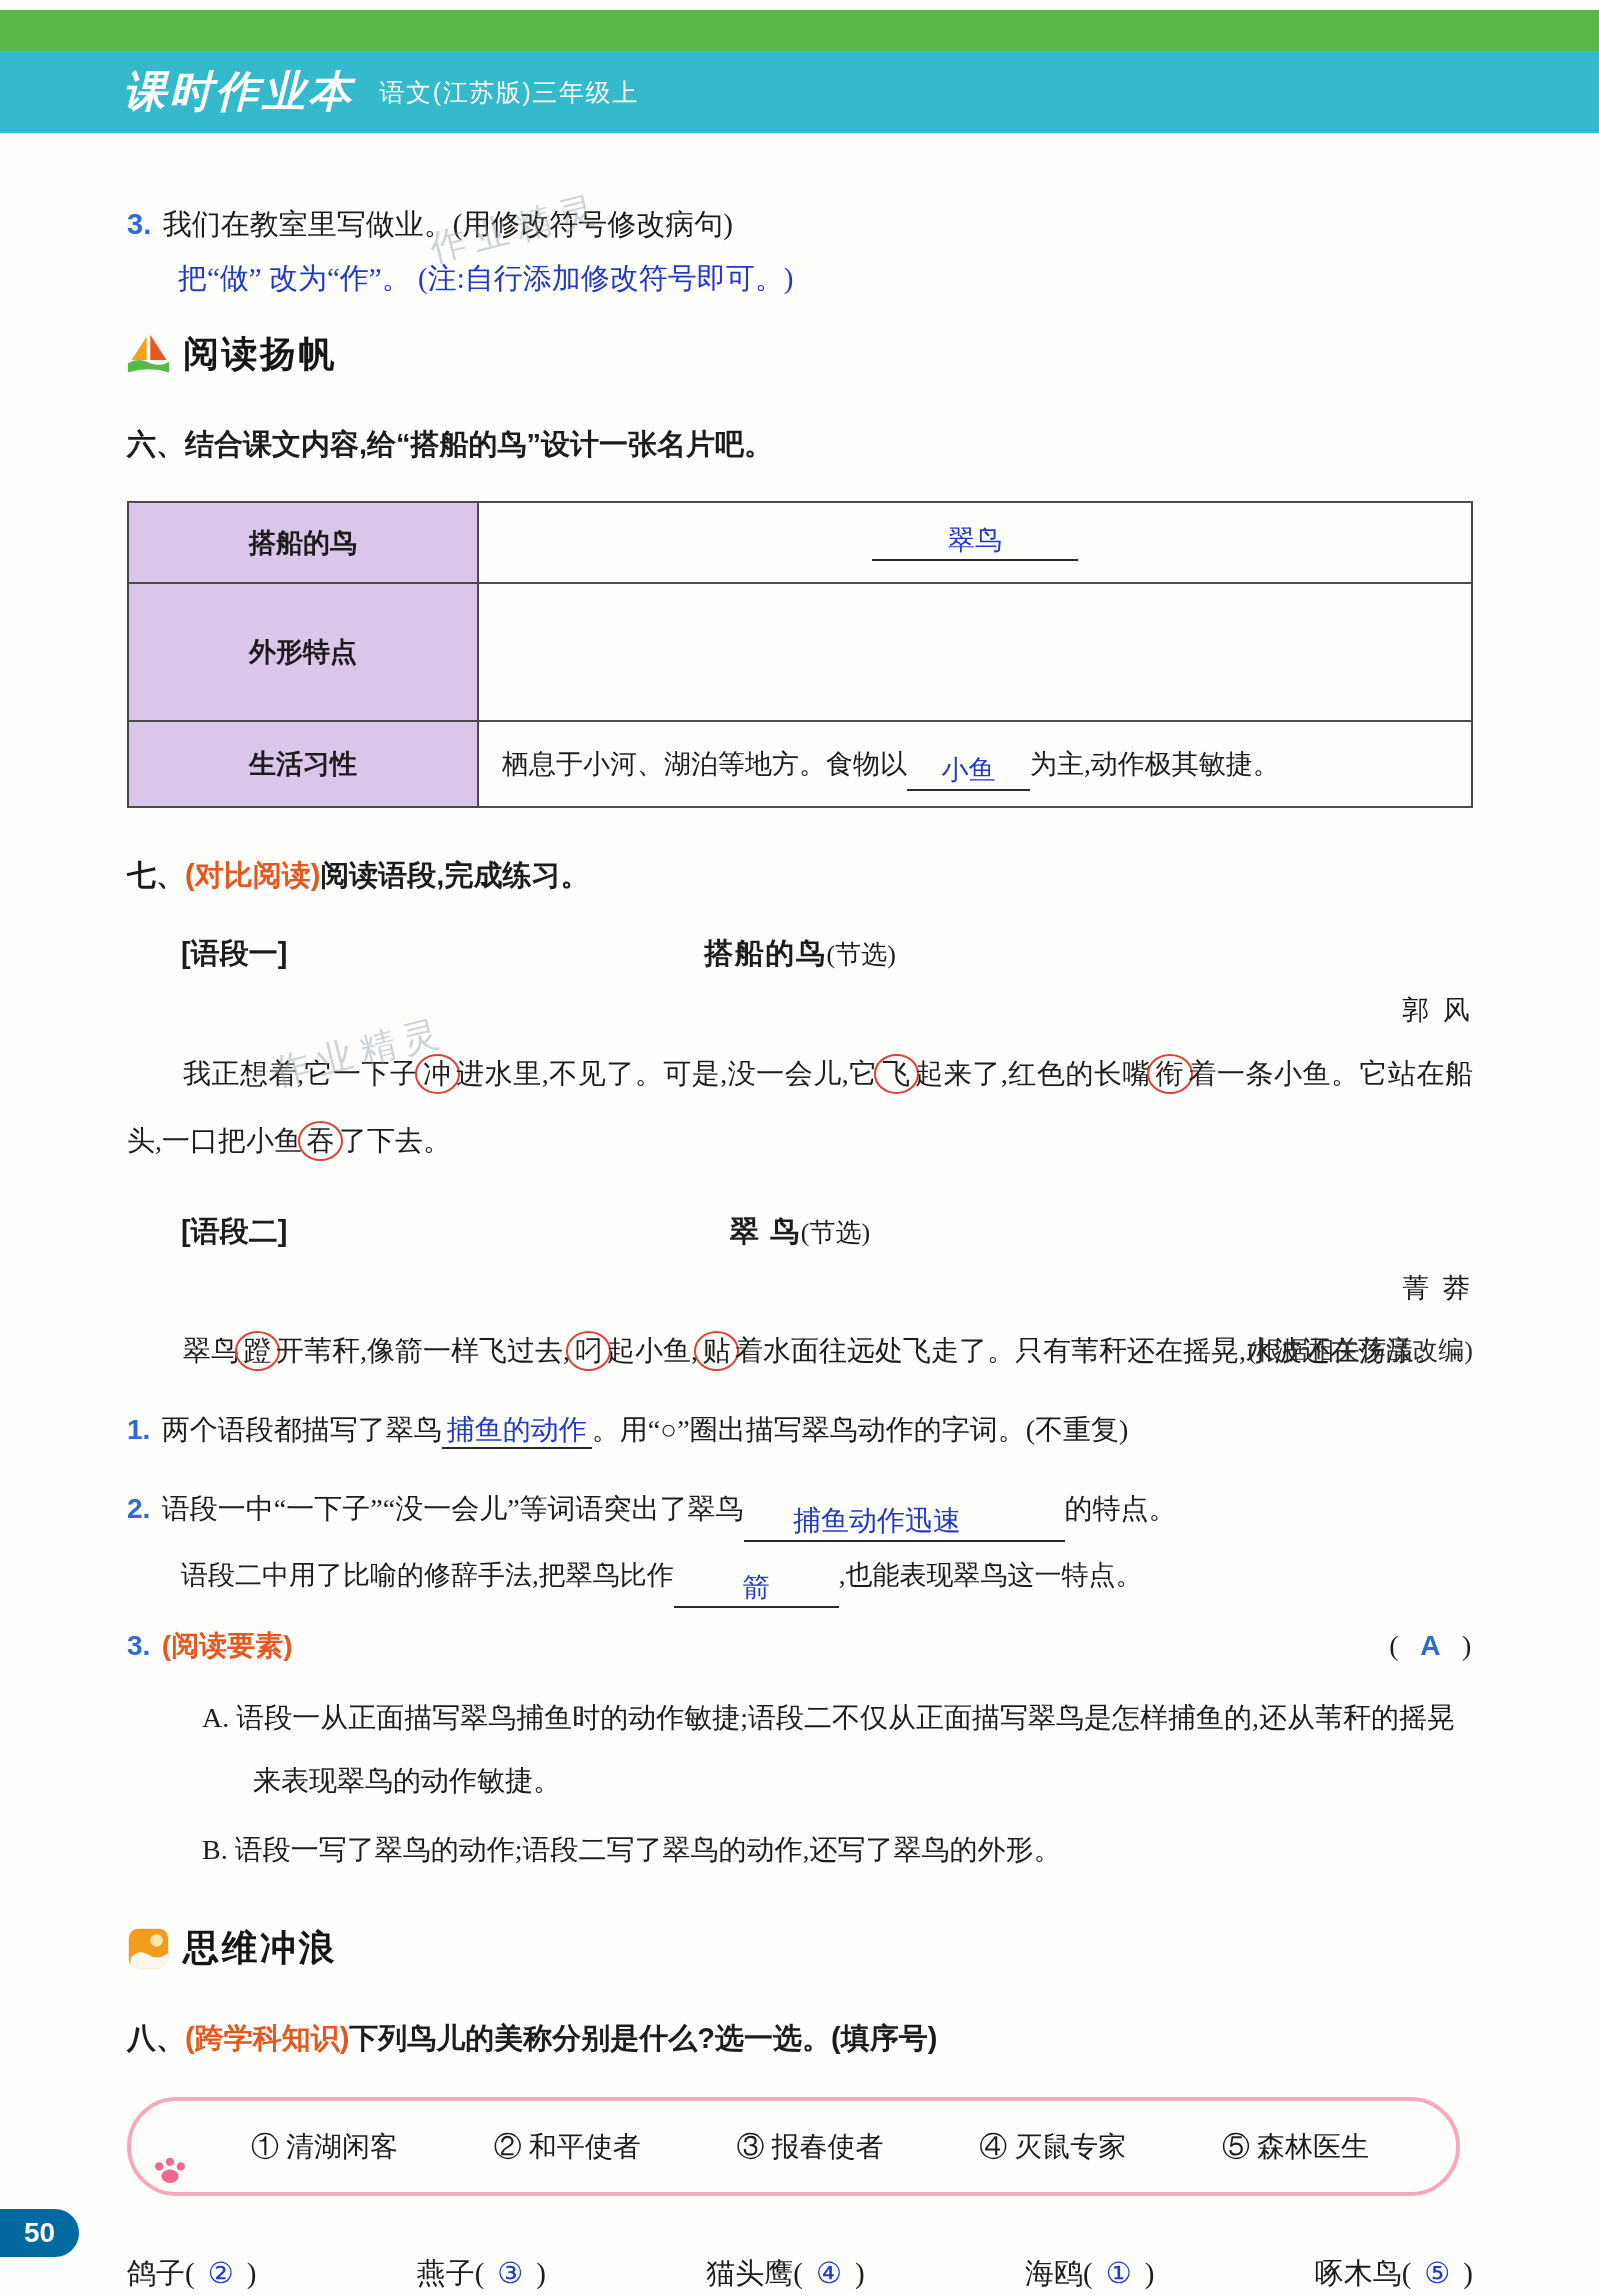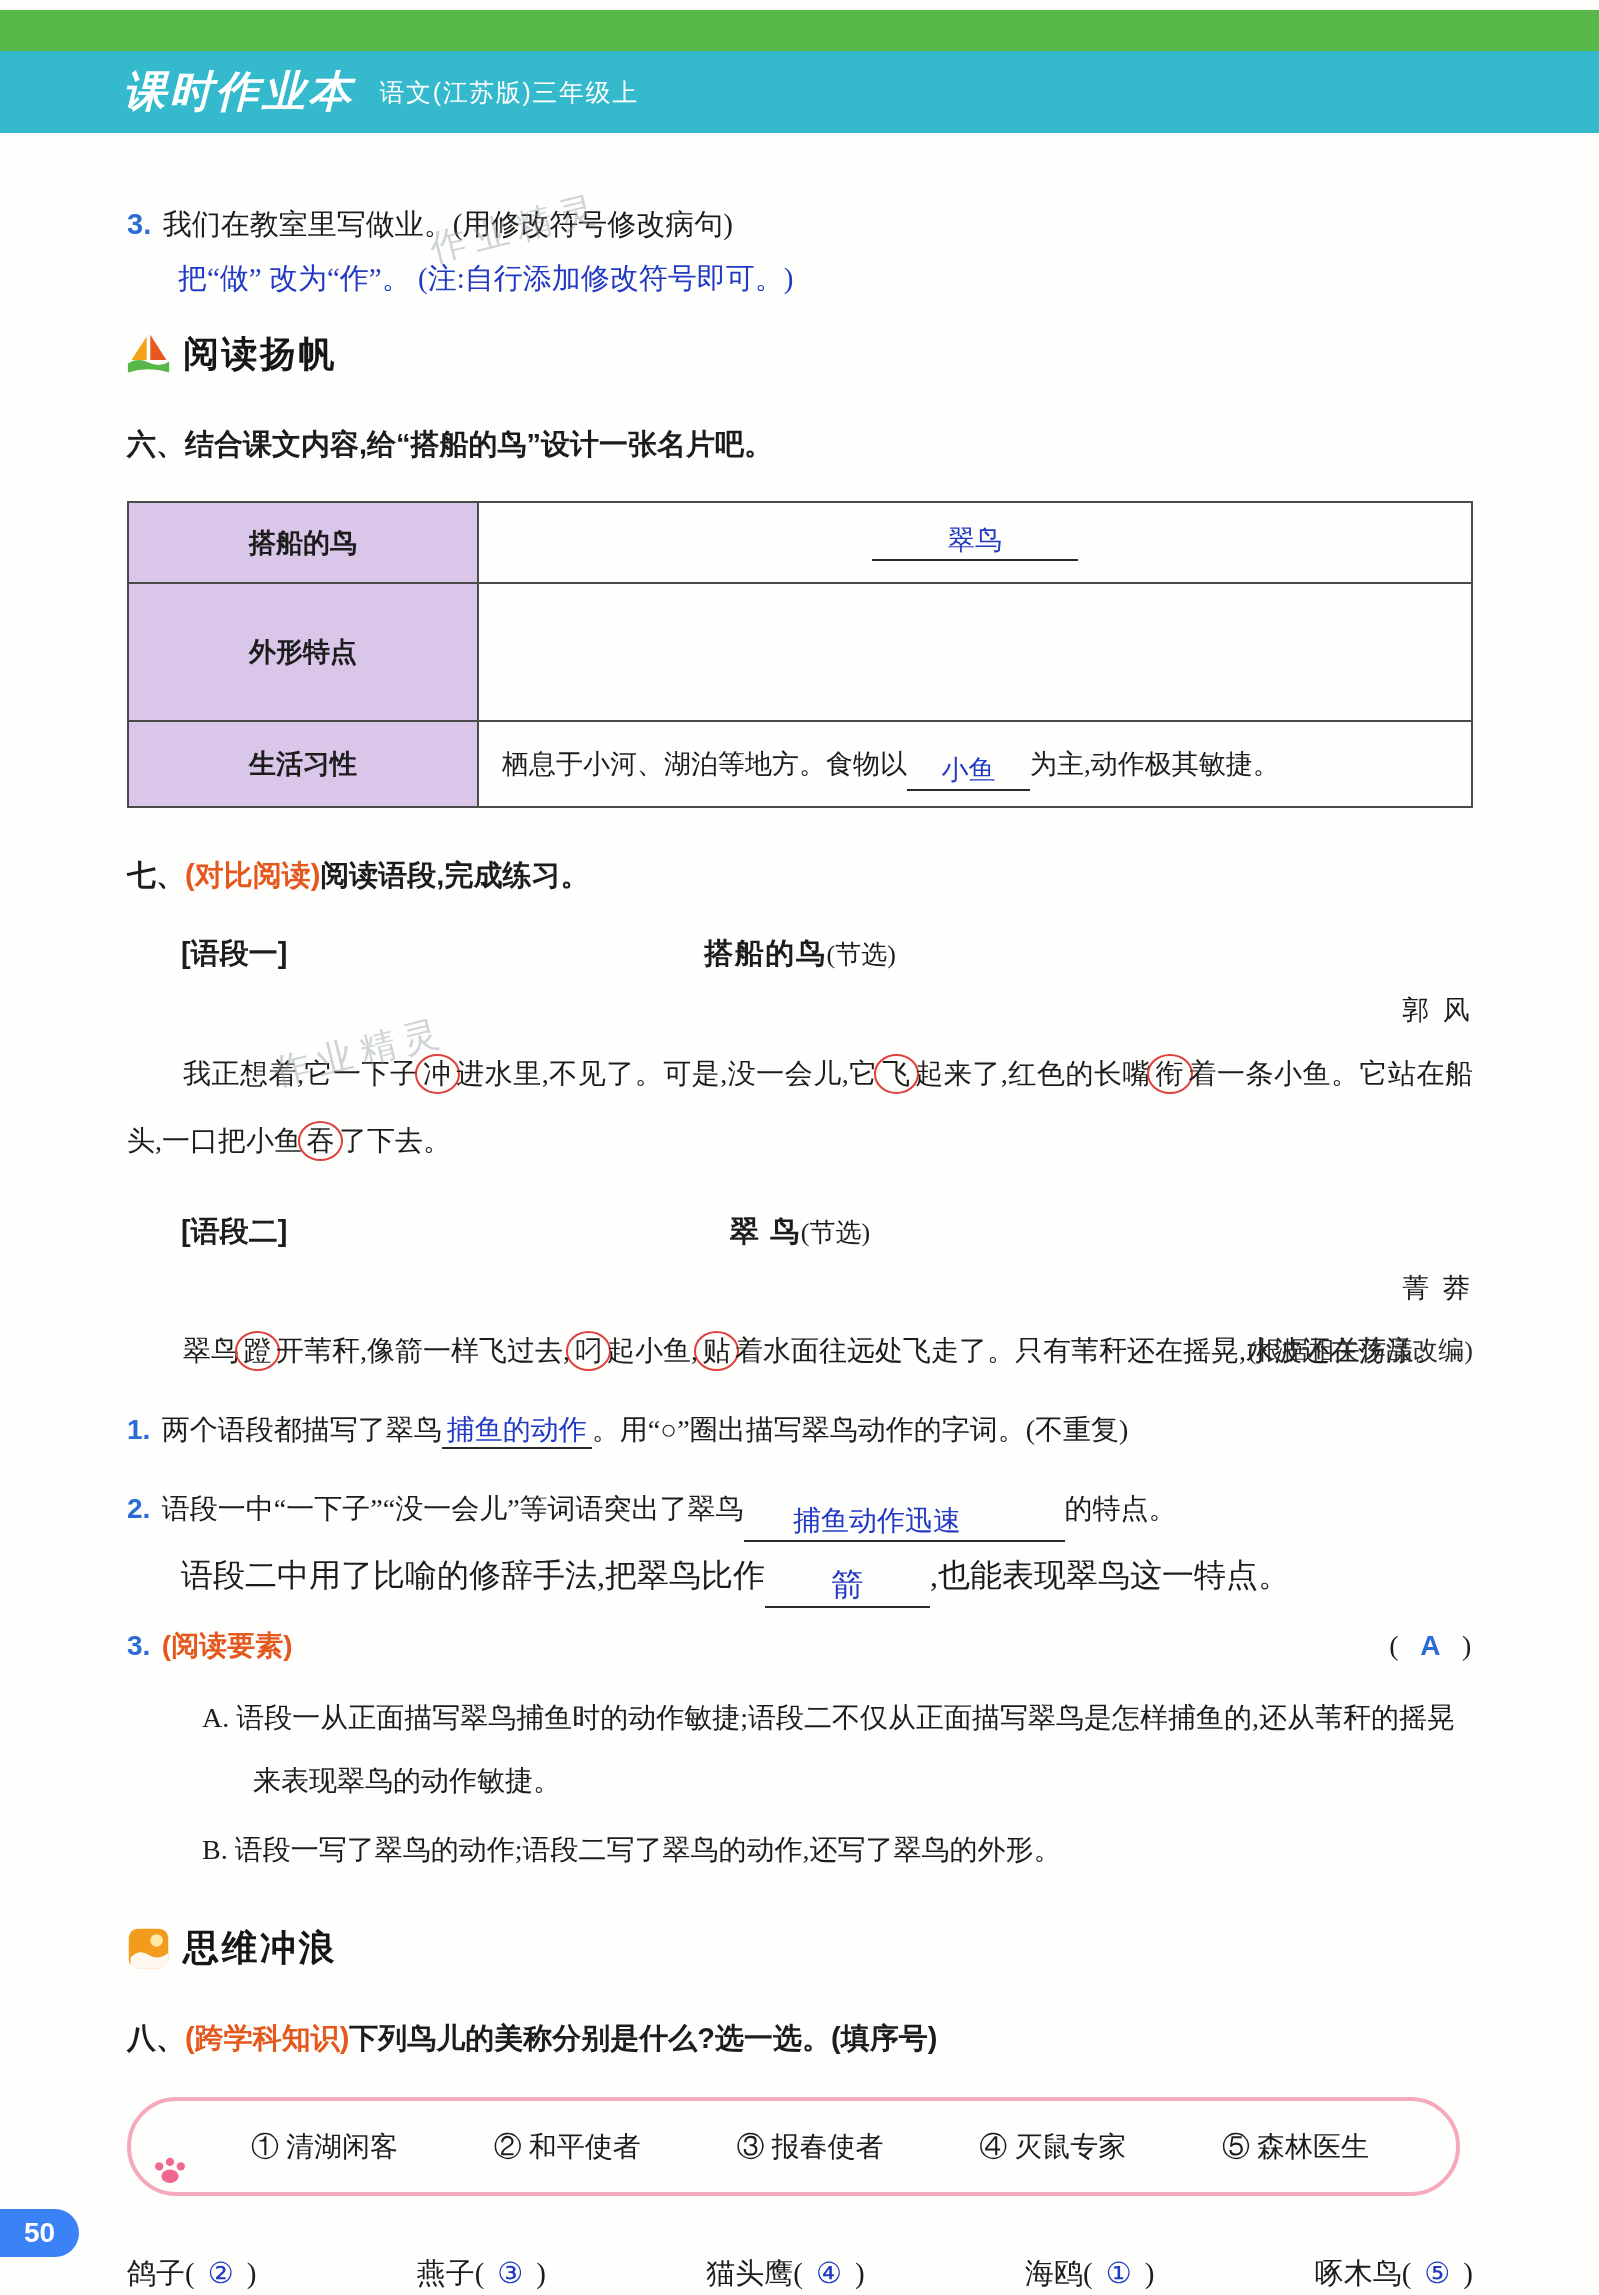--- a/index.html
+++ b/index.html
@@ -65,36 +65,36 @@
   .p-label { position:absolute; left:54px; top:0; font-weight:bold; font-family:"Liberation Sans", sans-serif; }
   .p-title-main { font-weight:bold; font-family:"Liberation Sans", sans-serif; letter-spacing:1.6px; }
   .p-suffix { font-size:26px; }
   .p-author { text-align:right; margin-top:18px; font-size:27px; letter-spacing:3.3px; }
   .para { margin-top:11.5px; font-size:28px; line-height:67px; text-align:justify; text-indent:56px; position:relative; }
   .circ { border:2.5px solid #e0403c; border-radius:50%; padding:1.6px 6.6px 3.3px; margin:0 -4.1px; text-indent:0; }
   .source { position:absolute; right:0; bottom:0; text-indent:0; font-size:26px; color:#2a2a2a; }
 
   
   .subq { margin-top:13px; font-size:28px; line-height:66px; padding-left:54px; text-indent:-54px; }
-  .subq-cont { font-size:32px; line-height:66px; padding-left:54px; }
+  .subq-cont { font-size:27px; line-height:66px; padding-left:54px; }
   .sub3-row { display:flex; align-items:baseline; margin-top:5px; font-size:28px; line-height:66px; }
   .right-ans { margin-left:auto; letter-spacing:1.6px; }
   .choice-ans { color:#2b6bd8; font-weight:bold; font-family:"Liberation Sans", sans-serif; margin:0 20px; }
   .option { margin-left:75px; padding-left:51px; text-indent:-51px; font-size:28px; line-height:63px; margin-top:6.6px; }
 
   
   .pink-box { margin-top:38px; width:1333px; min-height:99px; border:4.1px solid #f6a9bc; border-radius:59px;
               display:flex; align-items:center; justify-content:space-around; padding:6.6px 39px 6.6px 72px;
               font-size:28px; position:relative; }
   .paw { position:absolute; left:21.4px; top:51px; width:36px; height:36px; }
   .bird-answers { display:flex; justify-content:space-between; margin-top:58px; font-size:29px; }
   .bird-ans { color:#2239c4; margin:0 13px; }
 
   
-  .page-badge { position:absolute; left:0; bottom:38px; width:79px; height:48px; background:#3b82f6;
+  .page-badge { position:absolute; left:0; bottom:38px; width:79px; height:48px; background:#0369a1;
                 border-radius:0 24px 24px 0; color:#fff; display:flex; align-items:center; justify-content:center;
                 font-size:28px; font-weight:bold; font-family:"Liberation Sans", sans-serif; }
 </style>
 </head>
 <body>
 
 <div class="band-green"></div>
 <div class="band-teal">
   <span class="hdr-title">课时作业本</span>
   <span class="hdr-sub">语文(江苏版)三年级上</span>

